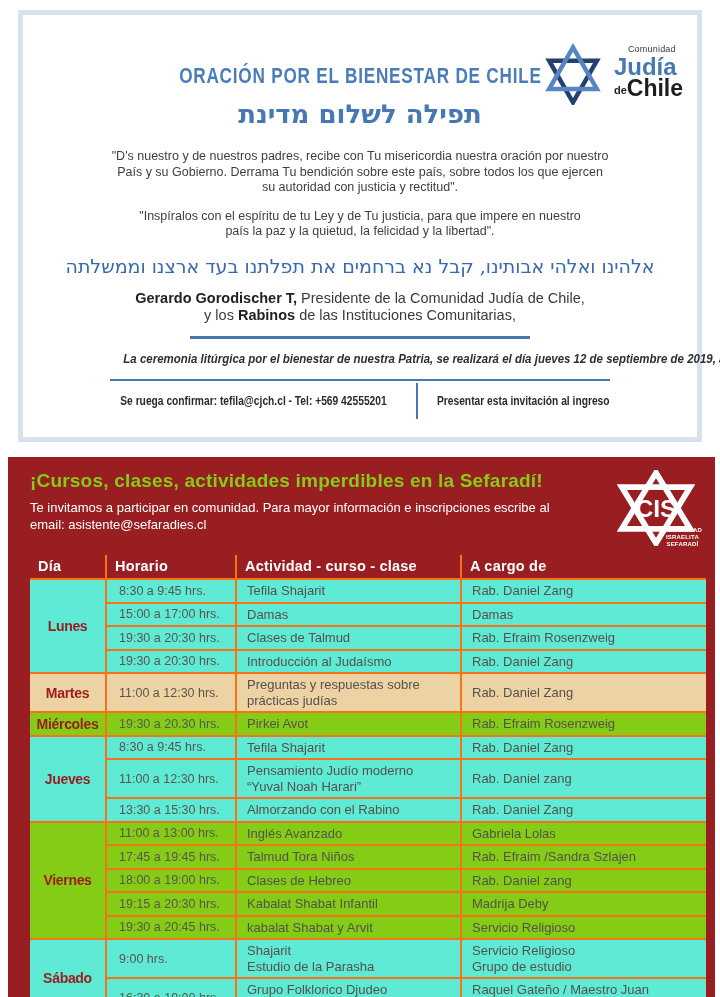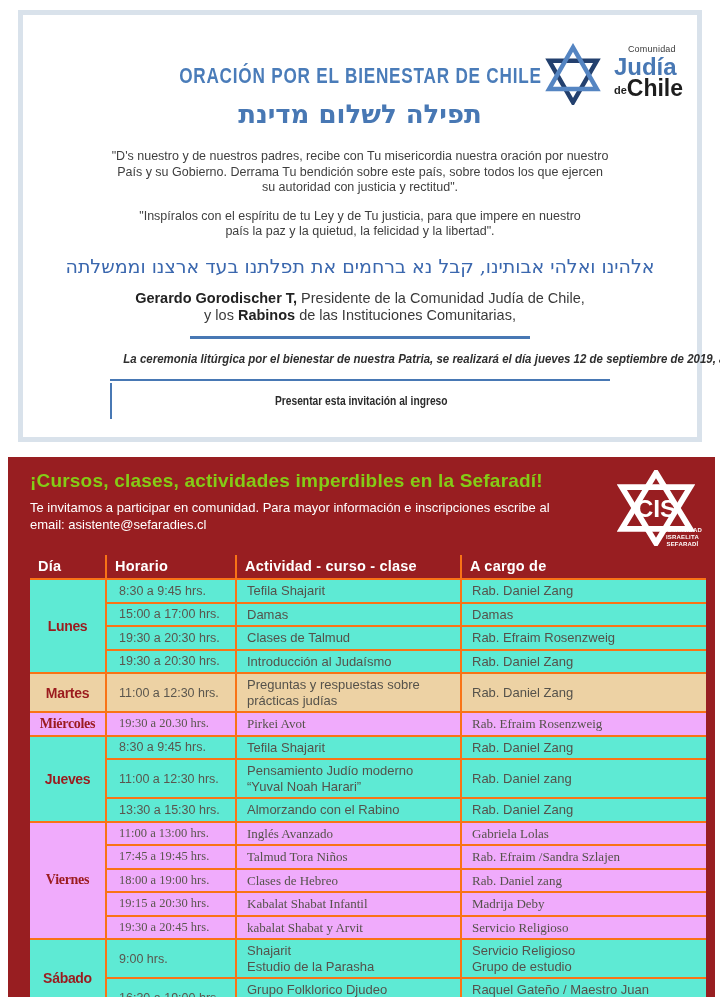--- a/index.html
+++ b/index.html
@@ -109,21 +109,21 @@
   td{vertical-align:middle;}
   td.day{
     text-align:center;color:#9b1b1e;font-weight:bold;font-size:14px;
     letter-spacing:-.3px;padding:2px 2px;
   }
   td.time{font-size:12.5px;color:#5a564e;padding:3px 6px 3px 12px;}
   td.activity{font-size:13px;color:#55524b;padding:3px 6px 3px 10px;white-space:pre-line;line-height:15.5px;}
   td.in_charge{font-size:13px;color:#55524b;padding:3px 6px 3px 10px;white-space:pre-line;line-height:15.5px;}
   tr.light td{background:#5eead4;}
   tr.medium td{background:#edd2a4;}
-  tr.dark td{background:#f0abfc;font-family:Liberation Serif, serif;}
+  tr.dark td{background:#84cc16;}
 </style>
 </head>
 <body>
 
 <div>
 
   <div class="invitation">
 
     <div class="inv-logo">
       <svg width="58" height="62" viewBox="0 0 64 70">
@@ -153,20 +153,21 @@
     </div>
 
     <div class="blue-line short"></div>
 
     <p class="ceremony"><span class="condense" style="transform:scaleX(.85)">La ceremonia litúrgica por el bienestar de nuestra Patria, se realizará el día jueves 12 de septiembre de 2019,
 a las 19:00 horas, en la Comunidad Israelita de Santiago,Comandante Malbec 13210, Lo Barnechea.</span></p>
 
     <div class="blue-line long"></div>
 
     <div class="confirm-row">
+      <div class="confirm-cell"><span class="condense" style="transform:scaleX(.82)">Se ruega confirmar: tefila@cjch.cl - Tel: +569 42555201</span></div>
       <div class="v-div"></div>
       <div class="confirm-cell"><span class="condense" style="transform:scaleX(.82)">Presentar esta invitación al ingreso</span></div>
     </div>
   </div>
 
   <div class="courses">
     <div class="courses-header">
       <div class="courses-titles">
         <h2 class="courses-title">¡Cursos, clases, actividades imperdibles en la Sefaradí!</h2>
         <p class="courses-sub">Te invitamos a participar en comunidad. Para mayor información e inscripciones escribe al

